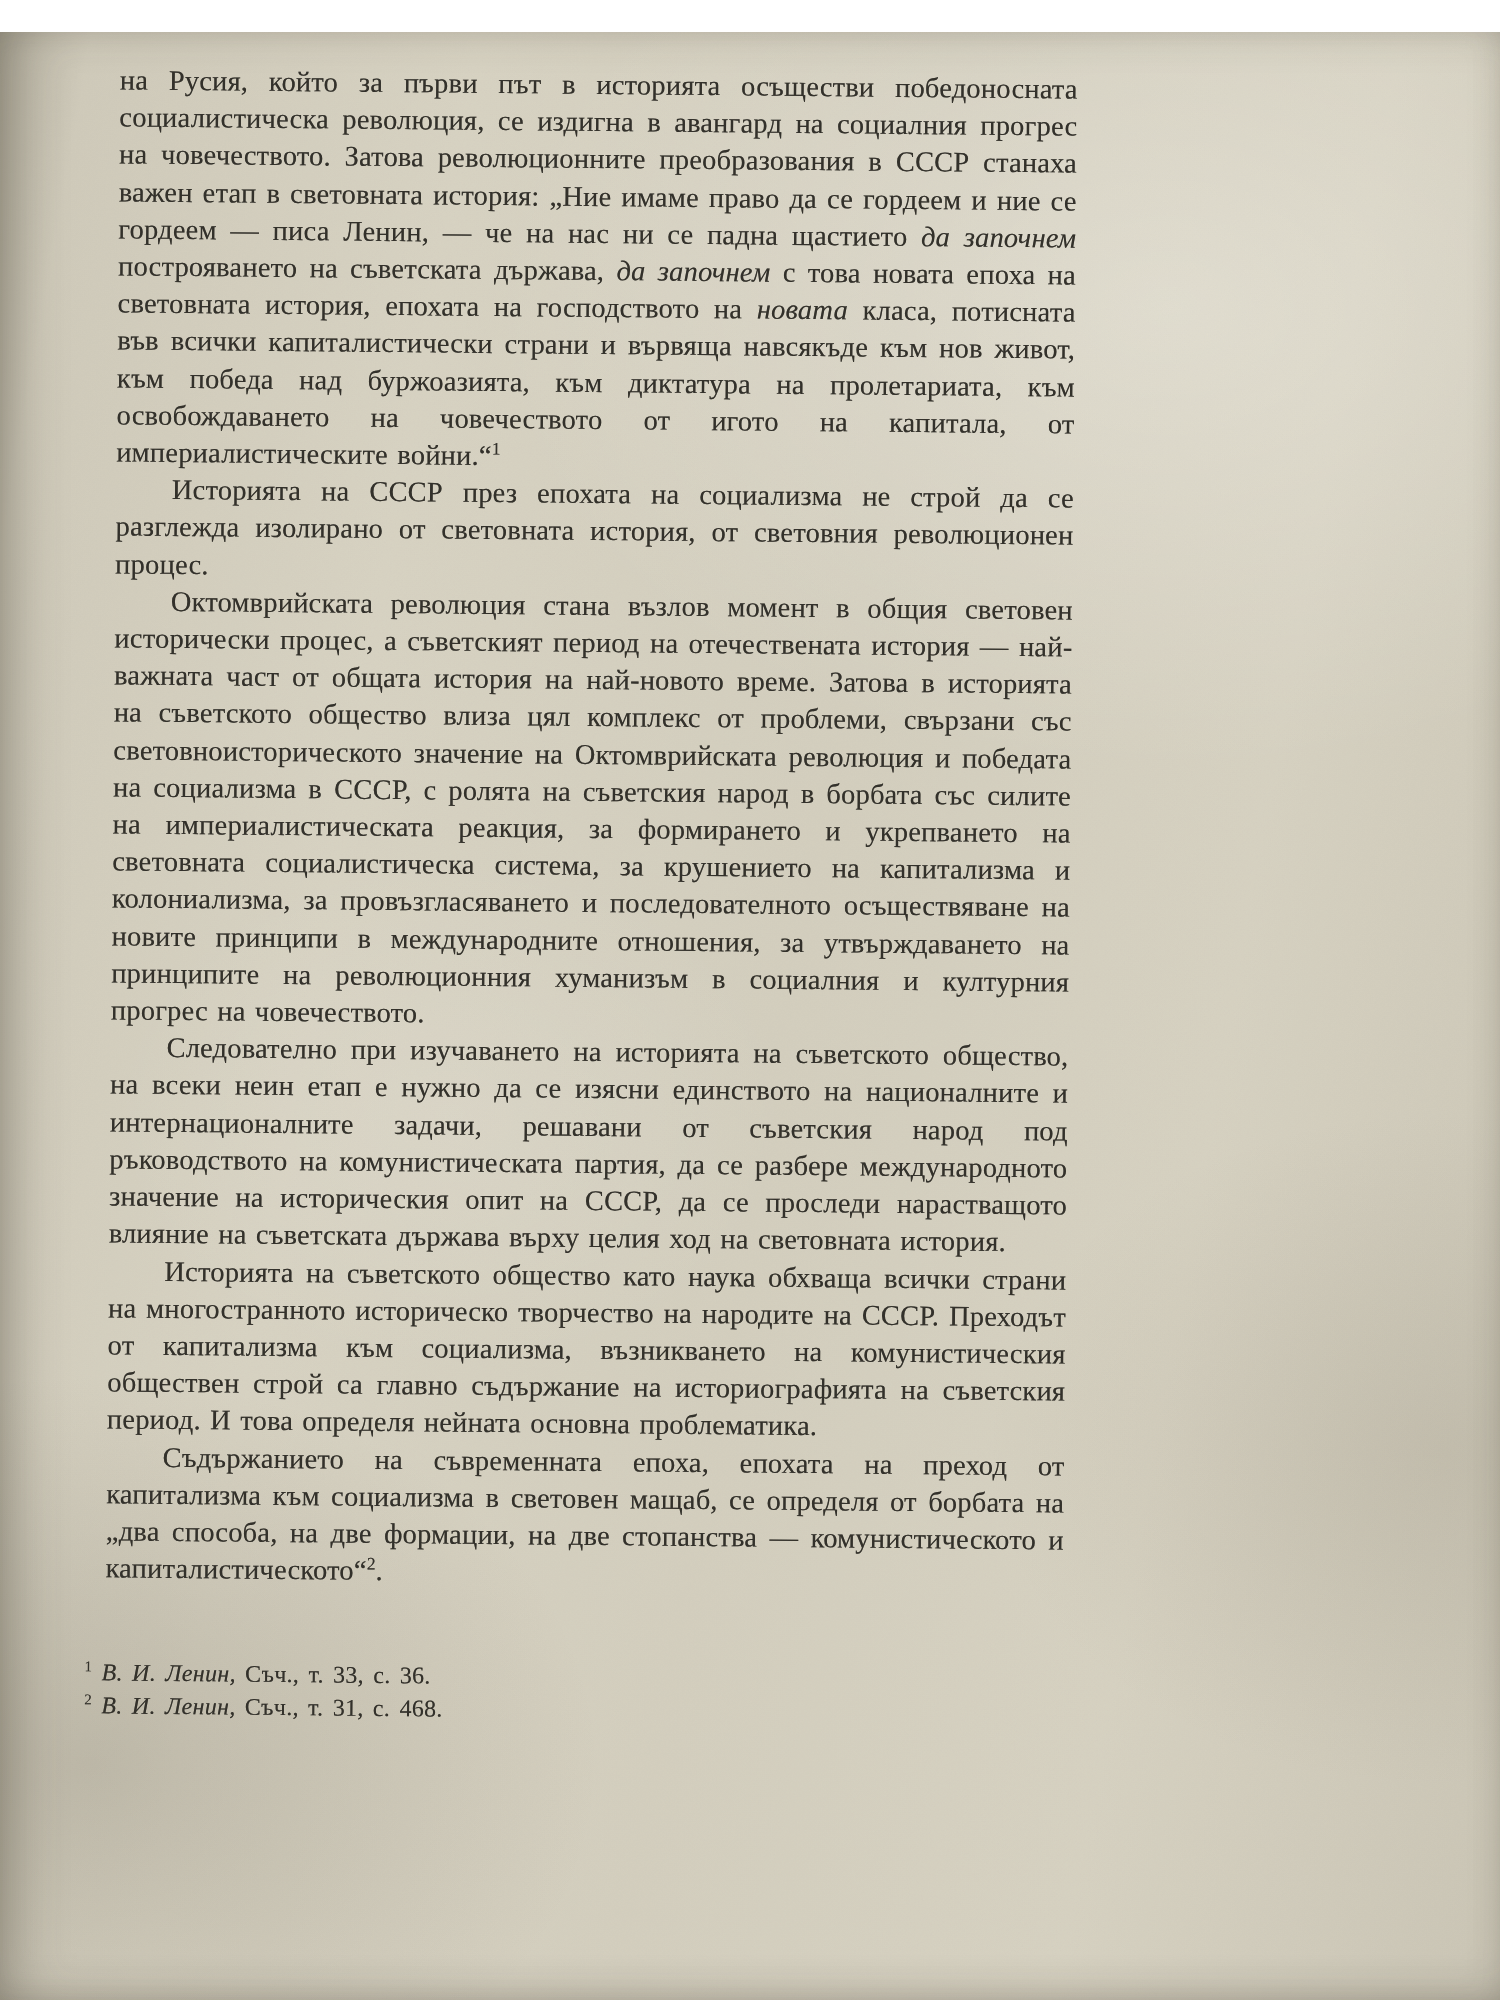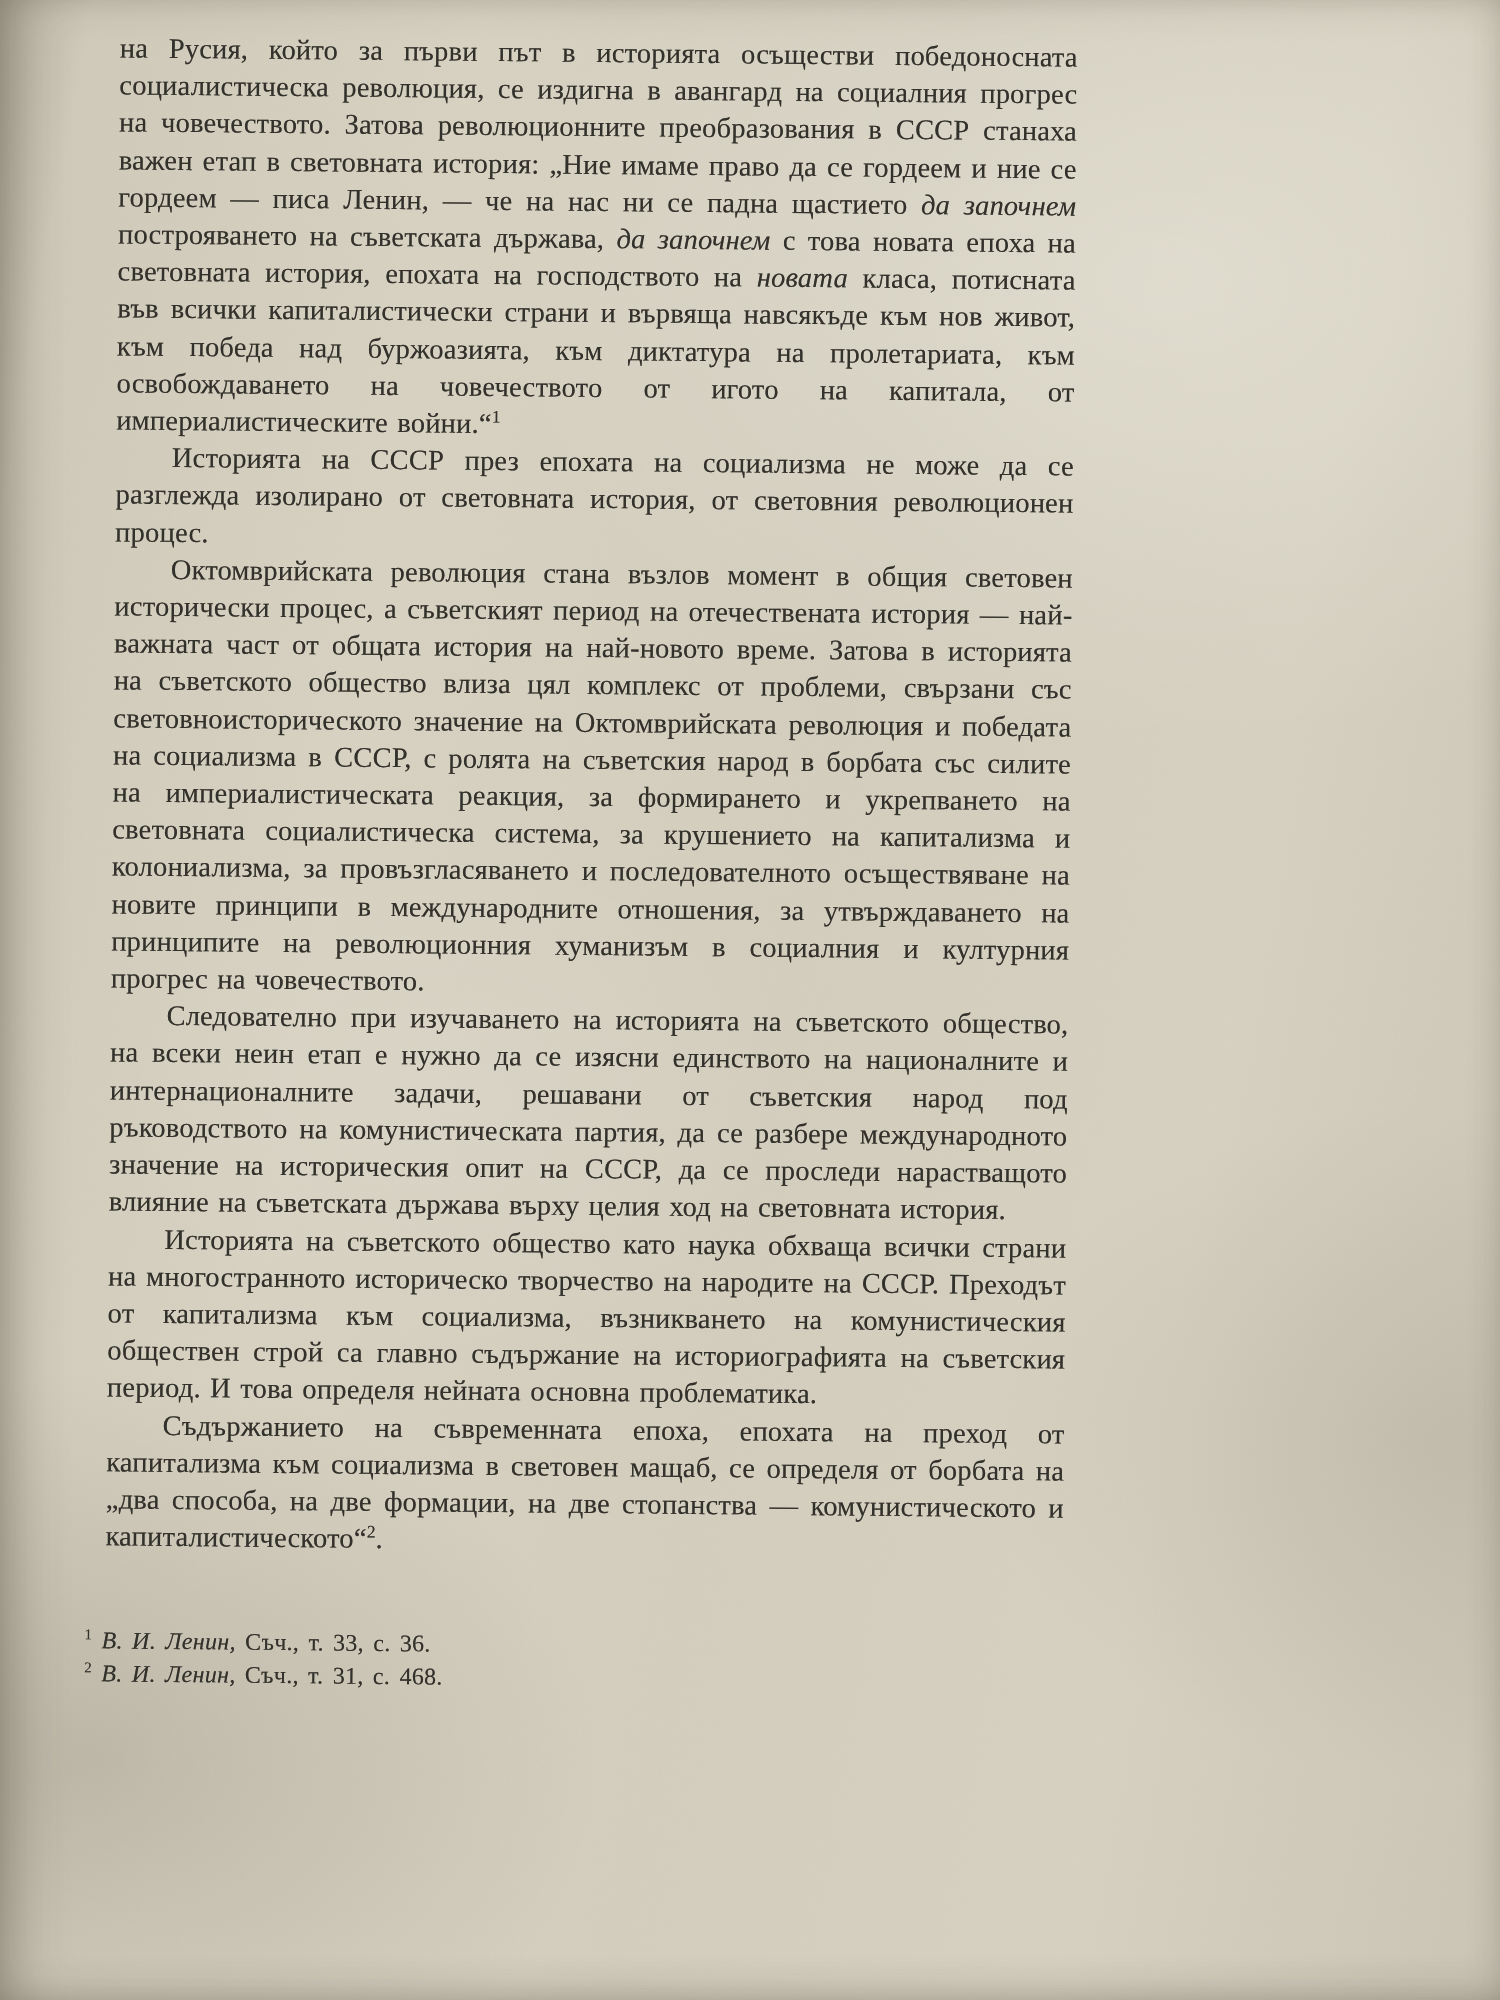--- a/index.html
+++ b/index.html
@@ -18,20 +18,21 @@
     inset: 0;
     background:
       radial-gradient(1100px 750px at 78% 14%, rgba(255,255,248,0.28), rgba(255,255,248,0) 62%),
       radial-gradient(850px 650px at 6% 88%, rgba(88,82,66,0.20), rgba(88,82,66,0) 60%),
       radial-gradient(700px 520px at 96% 72%, rgba(118,110,92,0.14), rgba(118,110,92,0) 65%),
       radial-gradient(500px 380px at 30% 55%, rgba(255,255,250,0.10), rgba(255,255,250,0) 70%),
       linear-gradient(100deg, #b9b4a4 0%, #cfcaba 5%, #d7d2c2 26%, #d3cebe 52%, #d6d1c1 76%, #cac5b5 100%);
     box-shadow: inset 30px 0 55px -20px rgba(60,55,42,0.38),
                 inset -12px 0 40px -20px rgba(70,64,50,0.22),
                 inset 0 -18px 50px -25px rgba(70,64,50,0.25);
+    margin-top: 32px;
   }
   .grain {
     position: absolute;
     inset: 0;
     pointer-events: none;
     opacity: 0.55;
   }
   .page-content {
     position: absolute;
     left: 112px;
@@ -81,21 +82,21 @@
     <filter id="paperNoise">
       <feTurbulence type="fractalNoise" baseFrequency="0.85" numOctaves="2" stitchTiles="stitch"></feTurbulence>
       <feColorMatrix type="matrix" values="0 0 0 0 0.42  0 0 0 0 0.40  0 0 0 0 0.34  0 0 0 0.07 0"></feColorMatrix>
     </filter>
     <rect width="1500" height="2000" filter="url(#paperNoise)"></rect>
   </svg>
 
   <div class="page-content">
     <div class="body-text">
         <p class="para"><span>на Русия, който за първи път в историята осъществи победоносната социалистическа революция, се издигна в авангард на социалния прогрес на човечеството. Затова революционните преобразования в СССР станаха важен етап в световната история: „Ние имаме право да се гордеем и ние се гордеем — писа Ленин, — че на нас ни се падна щастието </span><em>да започнем</em><span> построяването на съветската държава, </span><em>да започнем</em><span> с това новата епоха на световната история, епохата на господството на </span><em>новата</em><span> класа, потисната във всички капиталистически страни и вървяща навсякъде към нов живот, към победа над буржоазията, към диктатура на пролетариата, към освобождаването на човечеството от игото на капитала, от империалистическите войни.“</span><sup>1</sup></p>
-        <p class="para indent"><span>Историята на СССР през епохата на социализма не може да се разглежда изолирано от световната история, от световния революционен процес.</span></p>
+        <p class="para indent"><span>Историята на СССР през епохата на социализма не строй да се разглежда изолирано от световната история, от световния революционен процес.</span></p>
         <p class="para indent"><span>Октомврийската революция стана възлов момент в общия световен исторически процес, а съветският период на отечествената история — най-важната част от общата история на най-новото време. Затова в историята на съветското общество влиза цял комплекс от проблеми, свързани със световноисторическото значение на Октомврийската революция и победата на социализма в СССР, с ролята на съветския народ в борбата със силите на империалистическата реакция, за формирането и укрепването на световната социалистическа система, за крушението на капитализма и колониализма, за провъзгласяването и последователното осъществяване на новите принципи в международните отношения, за утвърждаването на принципите на революционния хуманизъм в социалния и културния прогрес на човечеството.</span></p>
         <p class="para indent"><span>Следователно при изучаването на историята на съветското общество, на всеки неин етап е нужно да се изясни единството на националните и интернационалните задачи, решавани от съветския народ под ръководството на комунистическата партия, да се разбере международното значение на историческия опит на СССР, да се проследи нарастващото влияние на съветската държава върху целия ход на световната история.</span></p>
         <p class="para indent"><span>Историята на съветското общество като наука обхваща всички страни на многостранното историческо творчество на народите на СССР. Преходът от капитализма към социализма, възникването на комунистическия обществен строй са главно съдържание на историографията на съветския период. И това определя нейната основна проблематика.</span></p>
         <p class="para indent"><span>Съдържанието на съвременната епоха, епохата на преход от капитализма към социализма в световен мащаб, се определя от борбата на „два способа, на две формации, на две стопанства — комунистическото и капиталистическото“</span><sup>2</sup><span>.</span></p>
       </div>
     <div class="footnotes">
         <p class="footnote"><sup>1</sup><span> </span><em>В. И. Ленин,</em><span> Съч., т. 33, с. 36.</span></p>
         <p class="footnote"><sup>2</sup><span> </span><em>В. И. Ленин,</em><span> Съч., т. 31, с. 468.</span></p>
       </div>
   </div>

